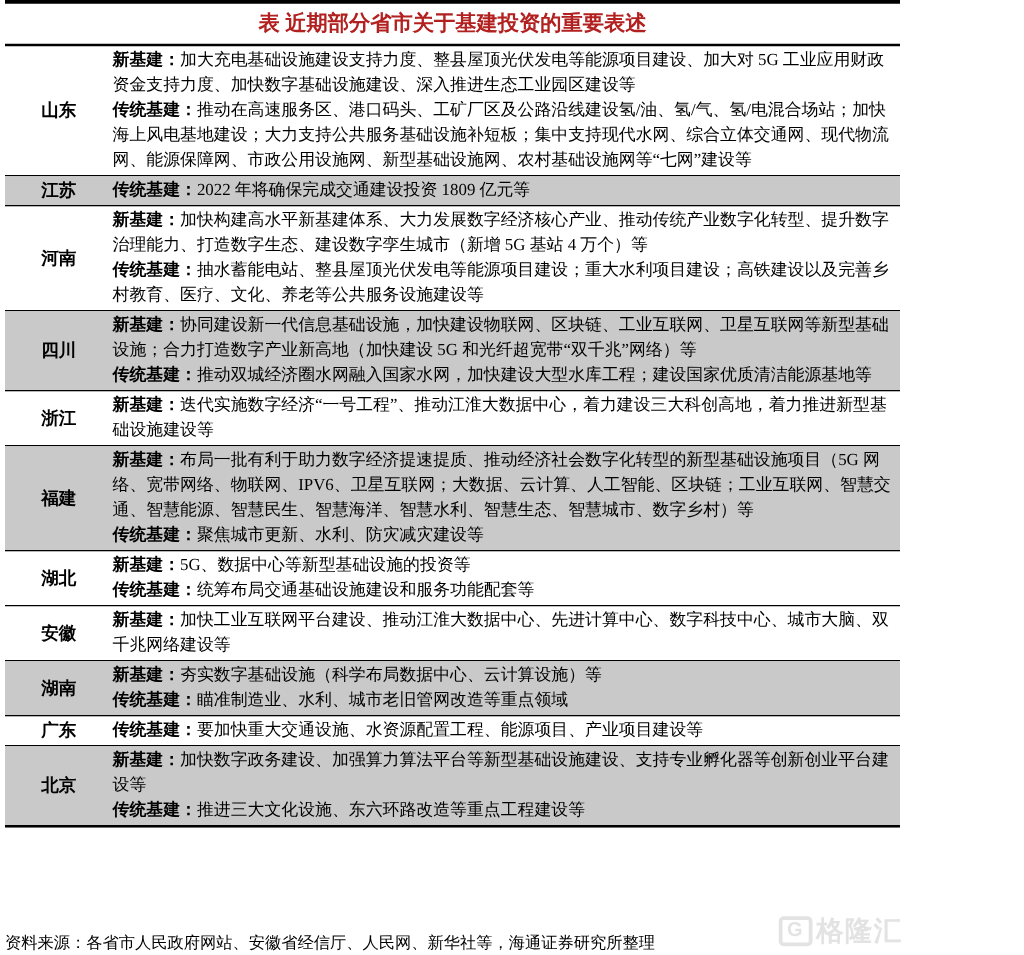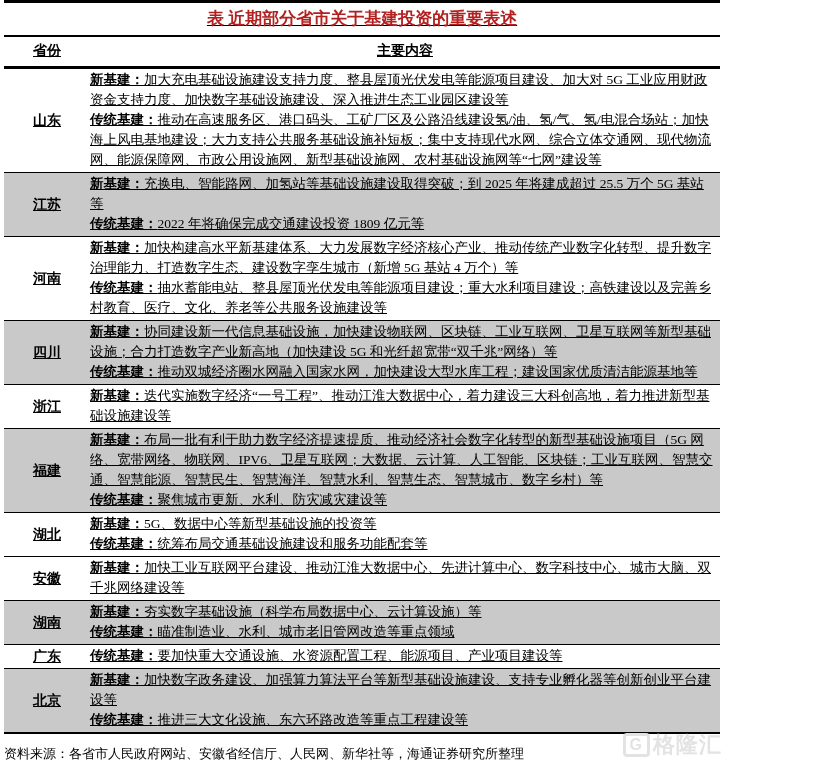--- a/index.html
+++ b/index.html
@@ -5,21 +5,20 @@
   :root{
     --title-color:#b22020;
     --shaded-bg:#c9c9c9;
   }
   html,body{margin:0;padding:0;background:#fff;}
   .page{
     width:724px;height:764px;position:relative;overflow:hidden;
     background:#fff;color:#000;box-sizing:border-box;
     font-family:"Liberation Serif","DejaVu Serif",serif;
     padding:0 4px;
-    text-decoration:underline;
   }
   .title-bar{
     border-top:3px solid #000;
     border-bottom:2px solid #000;
     text-align:center;font-weight:bold;font-size:17px;
     color:var(--title-color);
     padding:4px 0 5px 0;
   }
   .head-row{
     display:flex;align-items:center;
@@ -58,37 +57,32 @@
     font-family:"Liberation Sans",sans-serif;
   }
 </style>
 </head>
 <body>
 
 <div class="page">
 
   <div class="title-bar">表 近期部分省市关于基建投资的重要表述</div>
 
-  <div class="head-row">
-    <div class="prov-col">省份</div>
-    <div class="content-col">主要内容</div>
-  </div>
 
   <div id="tbody">
       <div class="row">
         <div class="prov-col prov">山东</div>
         <div class="content-col content">
           <div><span class="seg-label">新基建：</span><span>加大充电基础设施建设支持力度、整县屋顶光伏发电等能源项目建设、加大对 5G 工业应用财政资金支持力度、加快数字基础设施建设、深入推进生态工业园区建设等</span></div>
           <div><span class="seg-label">传统基建：</span><span>推动在高速服务区、港口码头、工矿厂区及公路沿线建设氢/油、氢/气、氢/电混合场站；加快海上风电基地建设；大力支持公共服务基础设施补短板；集中支持现代水网、综合立体交通网、现代物流网、能源保障网、市政公用设施网、新型基础设施网、农村基础设施网等“七网”建设等</span></div>
         </div>
       </div>
       <div class="row shaded">
         <div class="prov-col prov">江苏</div>
         <div class="content-col content">
-          <div><span class="seg-label">新基建：</span><span>充换电、智能路网、加氢站等基础设施建设取得突破；到 2025 年将建成超过 25.5 万个 5G 基站等</span></div>
           <div><span class="seg-label">传统基建：</span><span>2022 年将确保完成交通建设投资 1809 亿元等</span></div>
         </div>
       </div>
       <div class="row">
         <div class="prov-col prov">河南</div>
         <div class="content-col content">
           <div><span class="seg-label">新基建：</span><span>加快构建高水平新基建体系、大力发展数字经济核心产业、推动传统产业数字化转型、提升数字治理能力、打造数字生态、建设数字孪生城市（新增 5G 基站 4 万个）等</span></div>
           <div><span class="seg-label">传统基建：</span><span>抽水蓄能电站、整县屋顶光伏发电等能源项目建设；重大水利项目建设；高铁建设以及完善乡村教育、医疗、文化、养老等公共服务设施建设等</span></div>
         </div>
       </div>

